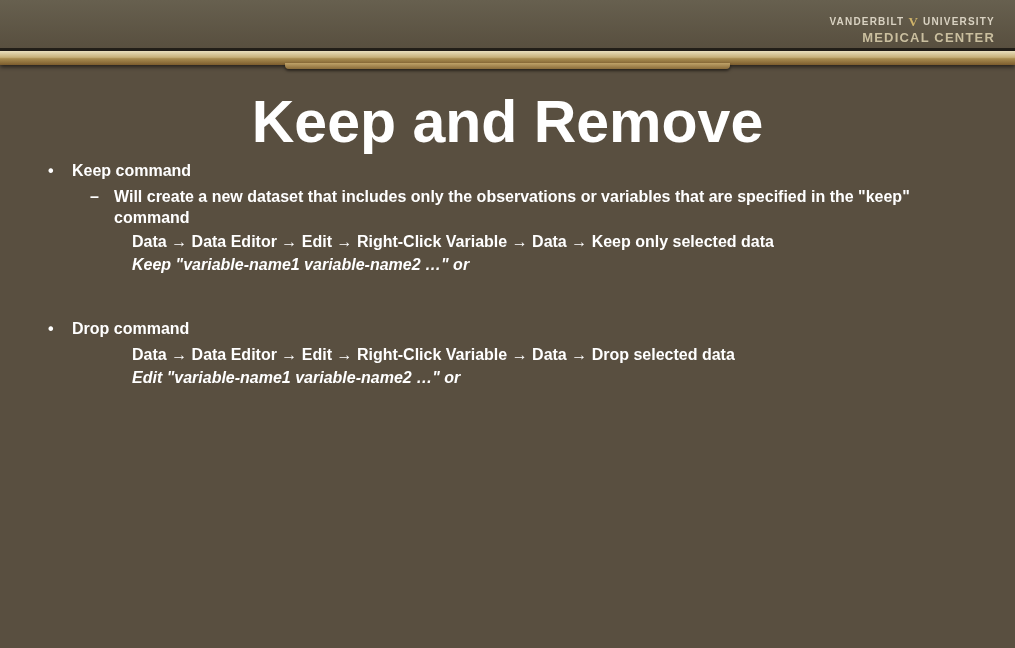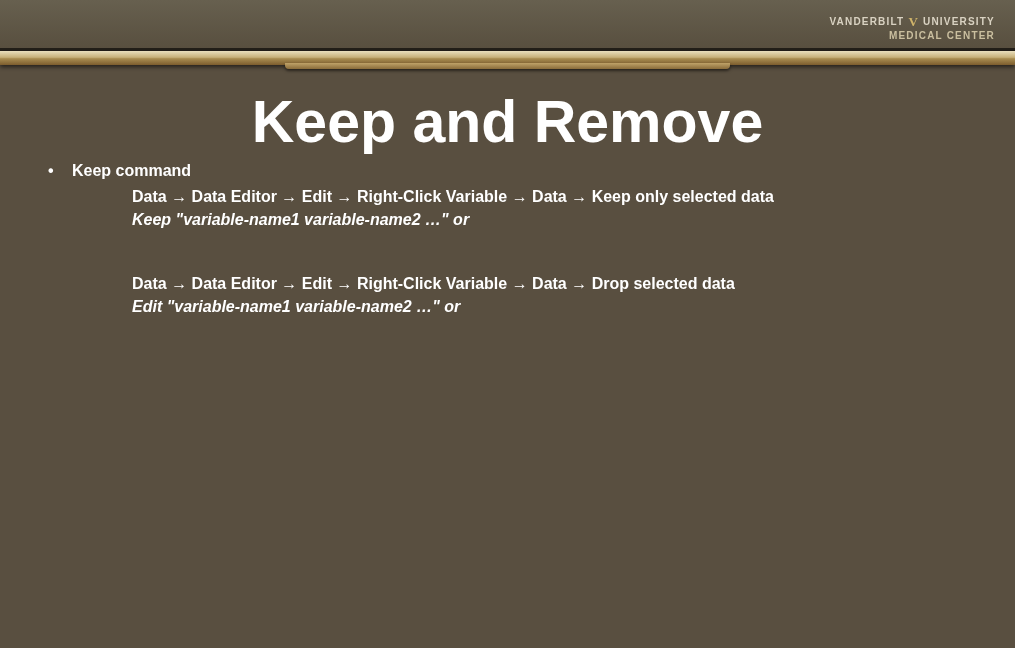--- a/index.html
+++ b/index.html
@@ -69,21 +69,21 @@
   .brand .v {
     color: #d0b46a;
     font-family: Georgia, 'Times New Roman', serif;
     font-size: 13px;
     padding: 0 4px;
     vertical-align: -1px;
     font-weight: bold;
   }
   .brand .line1 { white-space: nowrap; }
   .brand .line2 {
-    font-size: 10px;
+    font-size: 13px;
     letter-spacing: 1.2px;
     color: #cabf9f;
   }
   .title {
     position: absolute;
     top: 88px;
     left: 0;
     right: 0;
     text-align: center;
     font-size: 59px;
@@ -143,26 +143,28 @@
       <span>VANDERBILT</span><span class="v">V</span><span>UNIVERSITY</span>
     </div>
     <div class="line2">MEDICAL CENTER</div>
   </div>
 
   <div class="title">Keep and Remove</div>
 
   <div class="content">
 
     <div class="bullet-l1">Keep command</div>
+    <div class="dash-l2">Will create a new dataset that includes only the observations or variables that are specified in the "keep" command</div>
     <div class="sub-l3">Data → Data Editor → Edit → Right-Click Variable → Data → Keep only selected data</div>
     <div class="sub-l3">
       <span class="ul it">Keep </span><span class="it">"variable-name1 variable-name2 …" or</span>
     </div>
 
     <div class="block-gap"></div>
 
+    <div class="bullet-l1">Drop command</div>
     <div class="sub-l3">Data → Data Editor → Edit → Right-Click Variable → Data → Drop selected data</div>
     <div class="sub-l3">
       <span class="ul it">Edit </span><span class="it">"variable-name1 variable-name2 …" or</span>
     </div>
 
   </div>
 </div>
 
 </body></html>

